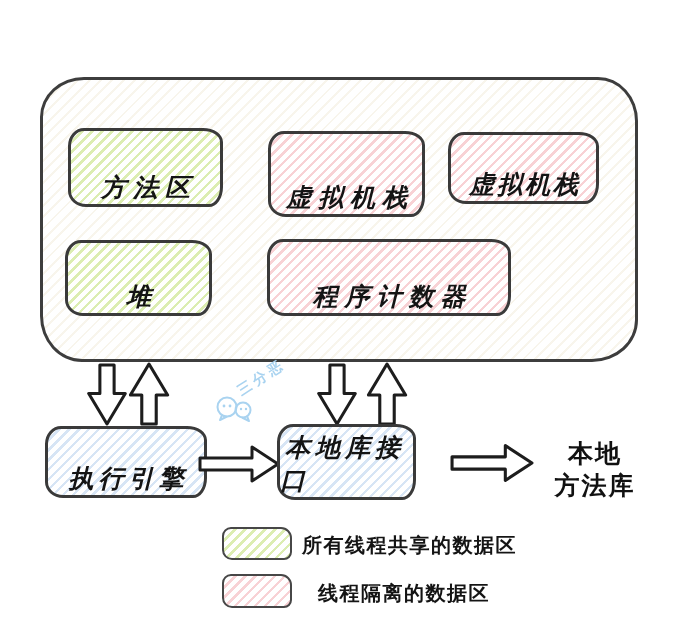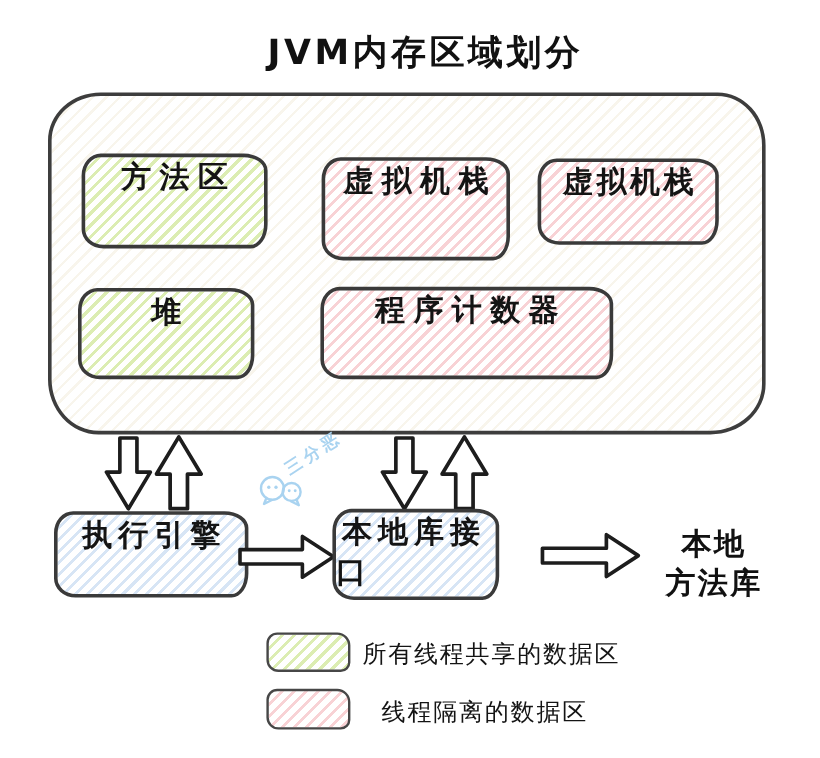--- a/index.html
+++ b/index.html
@@ -14,53 +14,52 @@
   
   .jvm-container{
     position:absolute;left:40px;top:77px;width:598px;height:285px;box-sizing:border-box;
     border:3px solid #3d3d3d;
     border-radius:44px 40px 46px 42px / 40px 44px 42px 46px;
     background:repeating-linear-gradient(135deg, rgba(238,230,208,0.40) 0 2px, rgba(255,255,255,0) 2px 8px);
   }
   .box{
     position:absolute;box-sizing:border-box;border:3px solid #3a3a3a;
     border-radius:16px 20px 14px 18px / 18px 14px 20px 16px;
-    display:flex;align-items:flex-start;justify-content:center;
-    font-weight:bold;color:#141414;
+    display:flex;align-items:flex-end;justify-content:center;
+    font-weight:bold;color:#141414;font-style:italic;
   }
   .green{background:repeating-linear-gradient(135deg,#dcedb2 0 2.6px,#ffffff 2.6px 7px);}
   .pink {background:repeating-linear-gradient(135deg,#f8d2d5 0 2.4px,#ffffff 2.4px 7px);}
   .blue {background:repeating-linear-gradient(135deg,#d7e5f5 0 2.4px,#ffffff 2.4px 7px);}
   .region-label{font-size:25px;letter-spacing:7px;text-indent:7px;}
   .flow-label{font-size:25px;letter-spacing:5px;text-indent:5px;}
   .arrow{position:absolute;}
   .native-lib-text{
     position:absolute;left:536px;top:438px;width:118px;text-align:center;
     font-size:25px;line-height:32px;font-weight:bold;letter-spacing:2px;color:#111;
   }
   .legend-swatch{
     position:absolute;box-sizing:border-box;border:2.5px solid #474747;
     border-radius:9px 11px 8px 10px;
   }
   .legend-label{
-    position:absolute;font-size:20px;font-weight:normal;letter-spacing:1.5px;color:#141414;
+    position:absolute;font-size:20px;font-weight:bold;letter-spacing:1.5px;color:#141414;
   }
   .watermark{position:absolute;left:214px;top:368px;width:90px;height:60px;pointer-events:none;}
   .watermark-text{
     position:absolute;left:30px;top:14px;display:inline-block;
     transform:rotate(-33deg);transform-origin:left bottom;
     font-size:14px;font-weight:bold;letter-spacing:4px;color:#a9d3f0;
   }
 </style>
 </head>
 <body>
 
 <div class="canvas">
 
-  <div class="title">JVM内存区域划分</div>
 
   <div class="jvm-container"></div>
 
   <div class="box green" style="left:68px;top:128px;width:155px;height:79px;">
     <span class="region-label">方法区</span>
   </div>
   <div class="box pink" style="left:268px;top:131px;width:157px;height:86px;">
     <span class="region-label">虚拟机栈</span>
   </div>
   <div class="box pink" style="left:448px;top:132px;width:151px;height:72px;">

